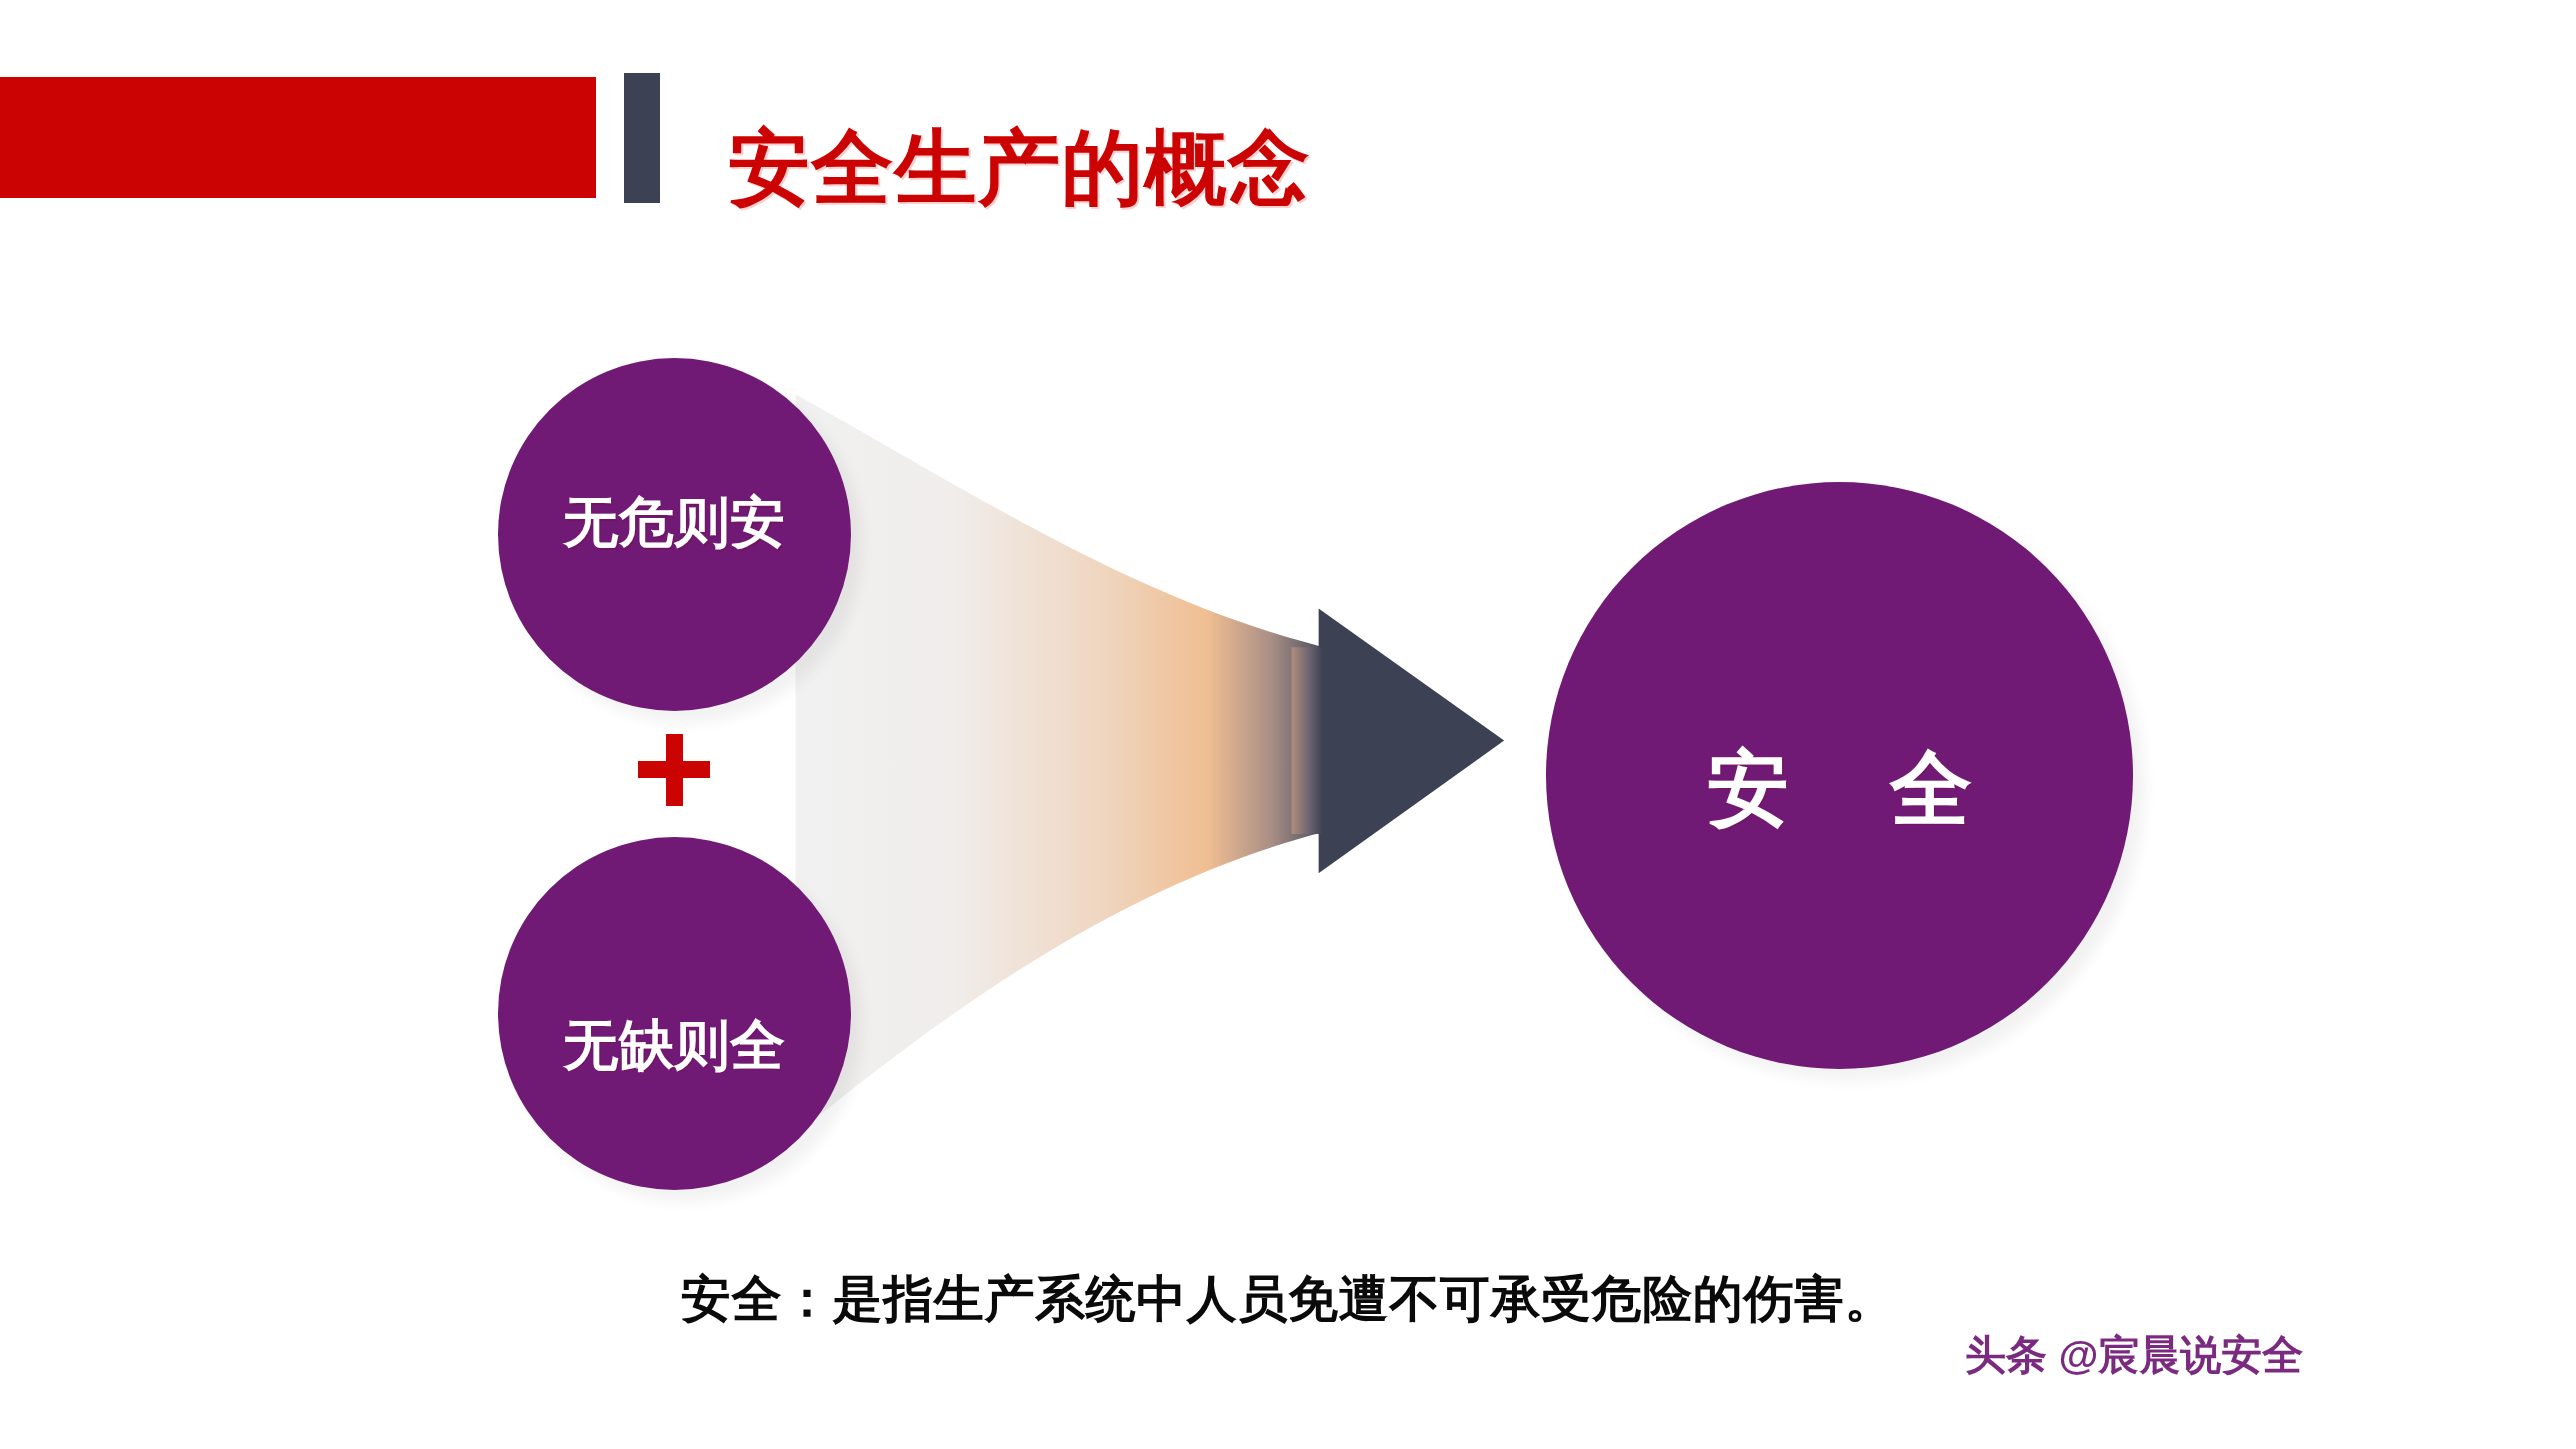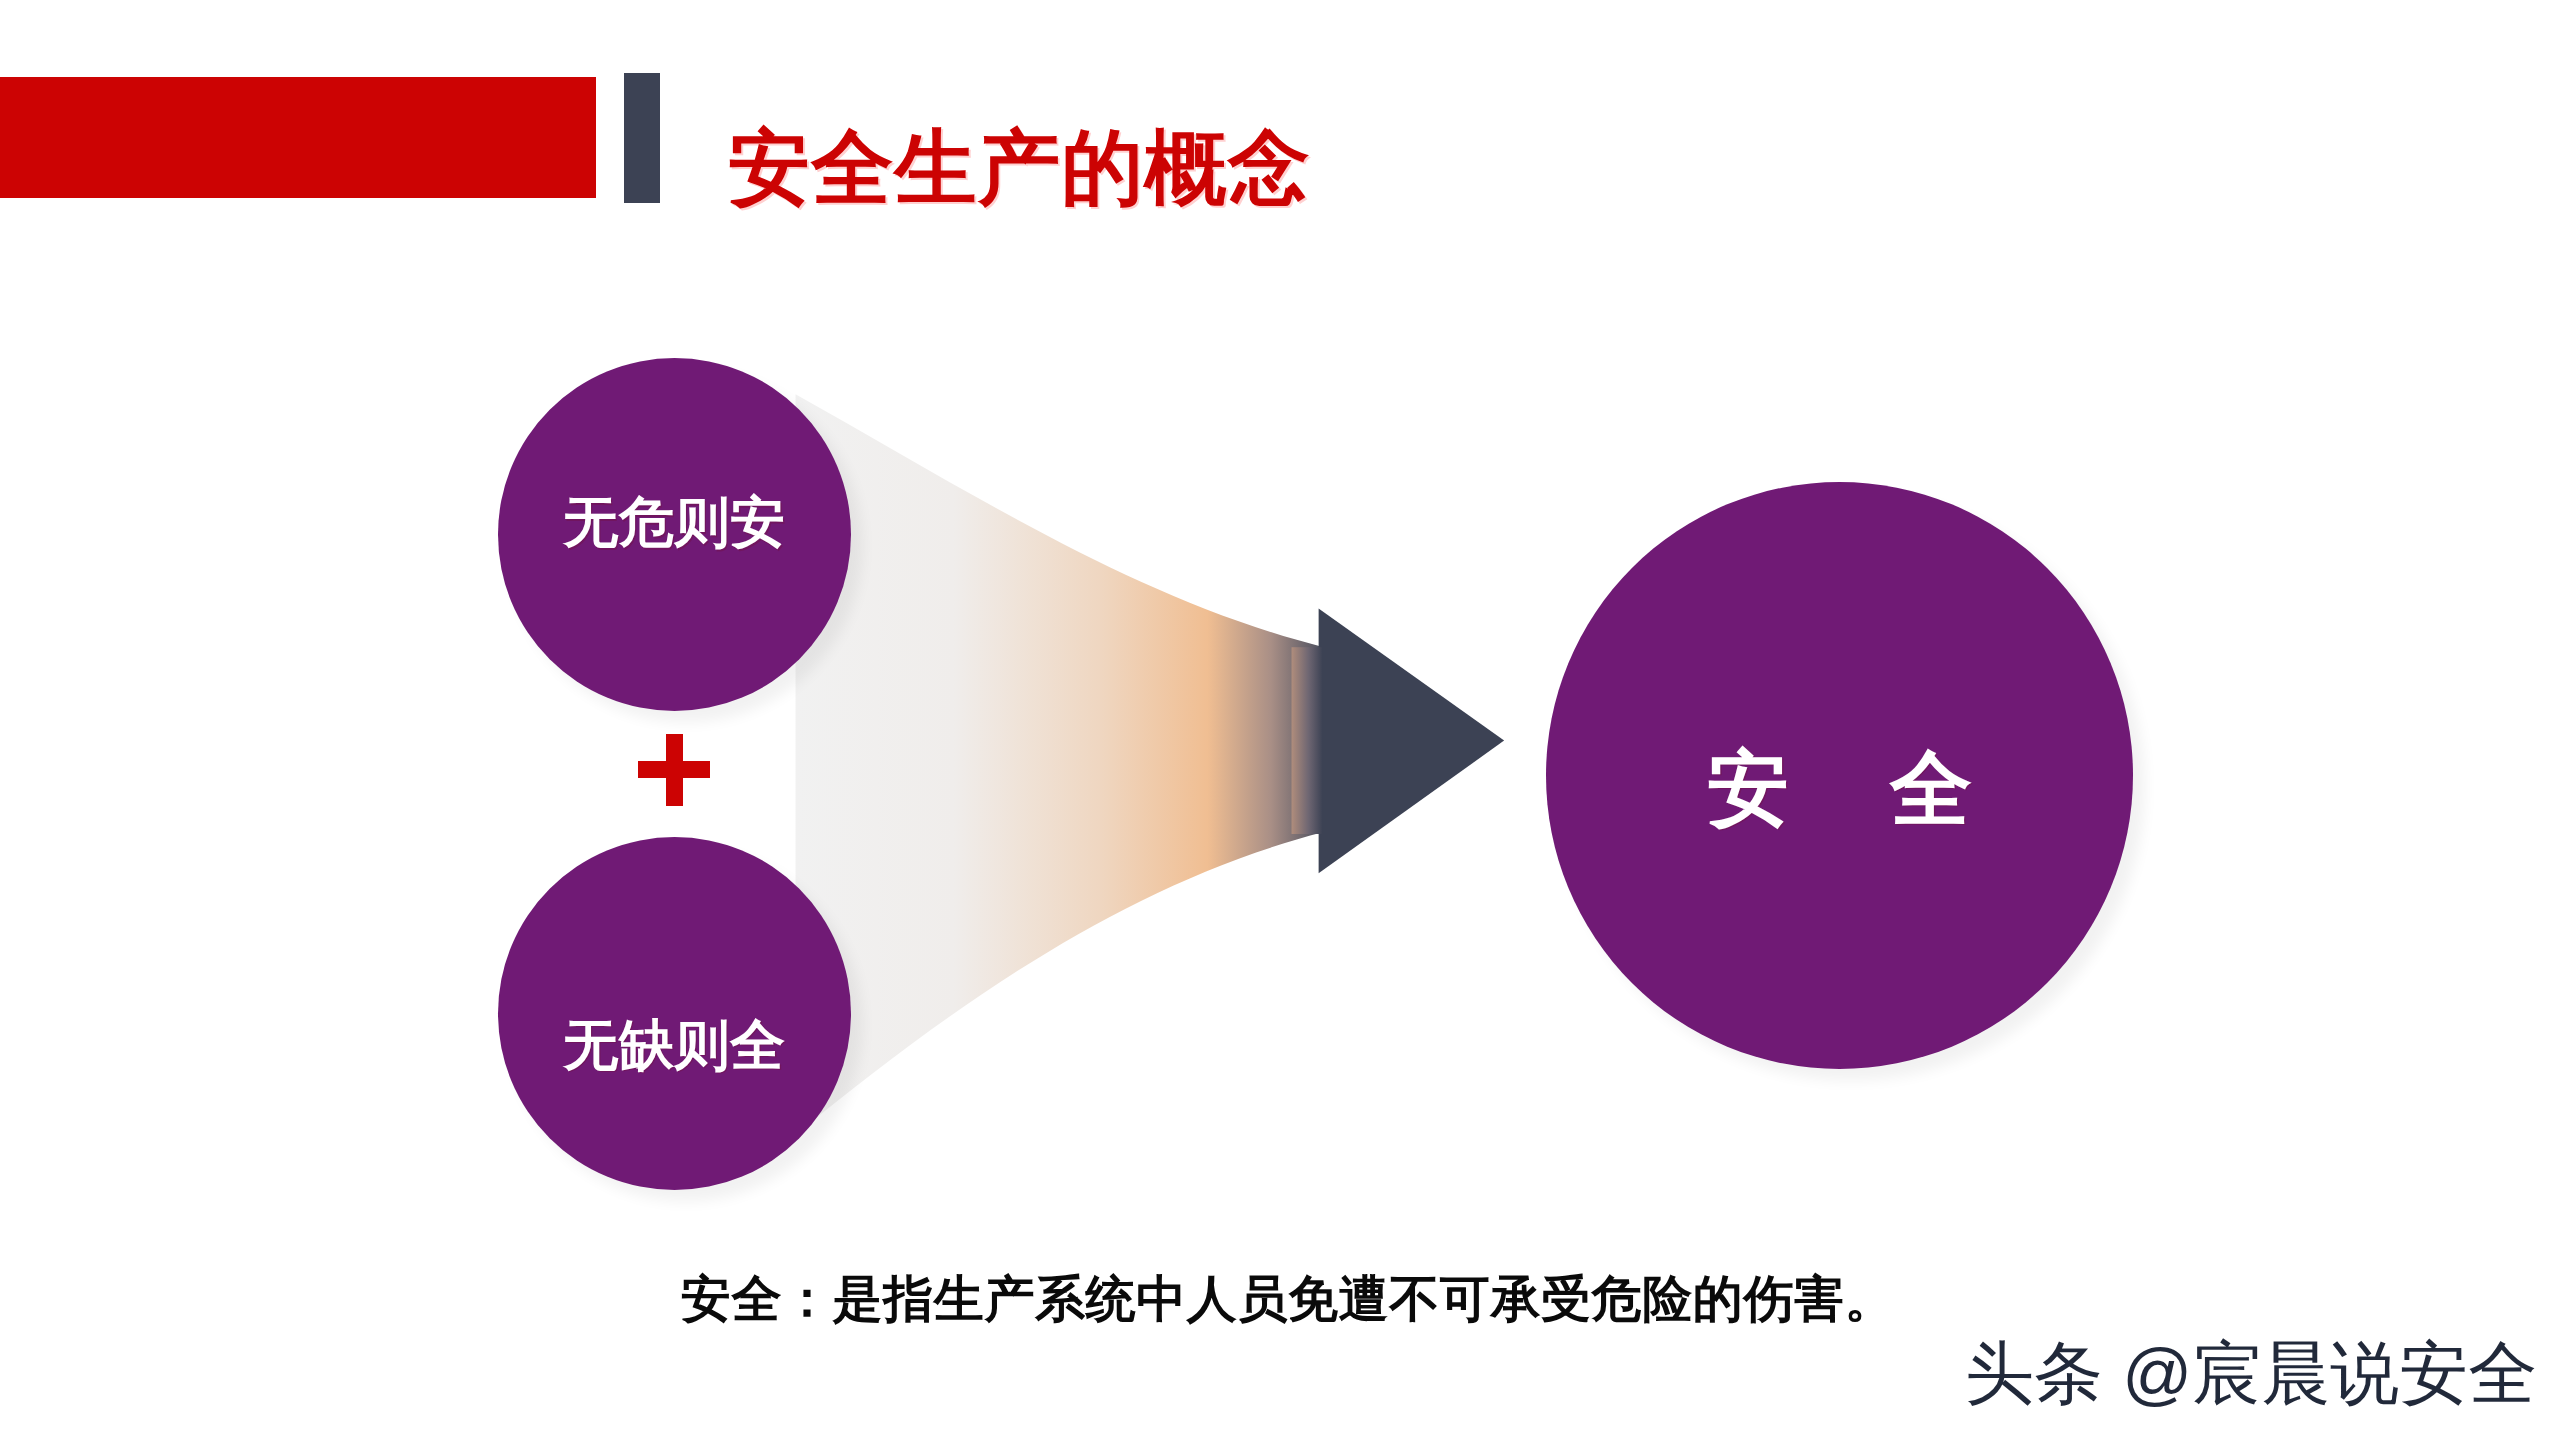--- a/index.html
+++ b/index.html
@@ -148,23 +148,23 @@
     color: #0A0A0A;
     letter-spacing: 0.6px;
     white-space: nowrap;
   }
 
   
   #watermark {
     position: absolute;
     left: 1965px;
     top: 1328px;
-    font-size: 69px;
-    font-weight: normal;
-    color: #0f172a;
+    font-size: 41px;
+    font-weight: bold;
+    color: #701a75;
     white-space: nowrap;
     opacity: 0.92;
   }
 </style>
 </head>
 <body>
 
 <div id="header-band"></div>
 <div id="header-divider"></div>
 <h1 id="page-title">安全生产的概念</h1>

